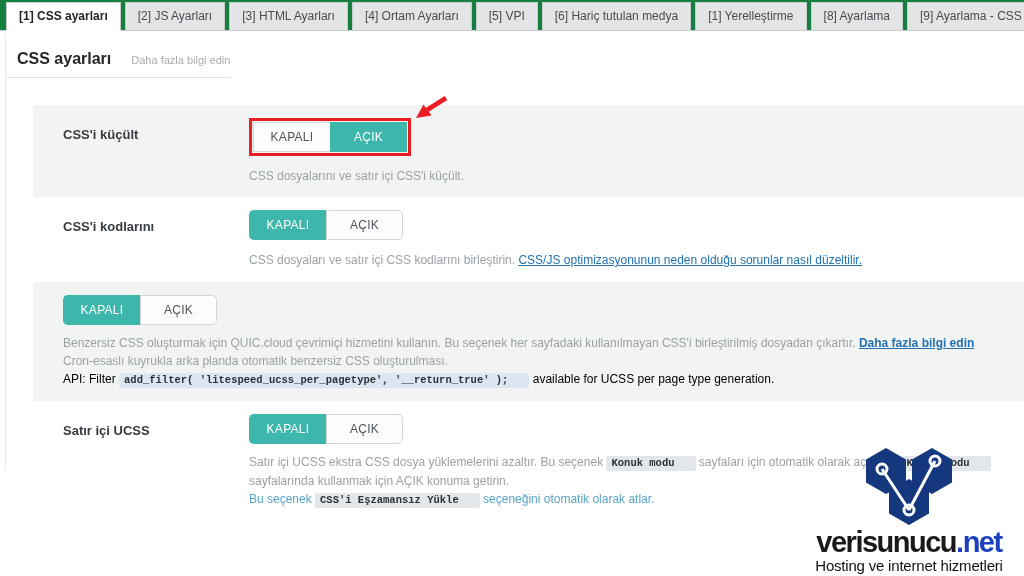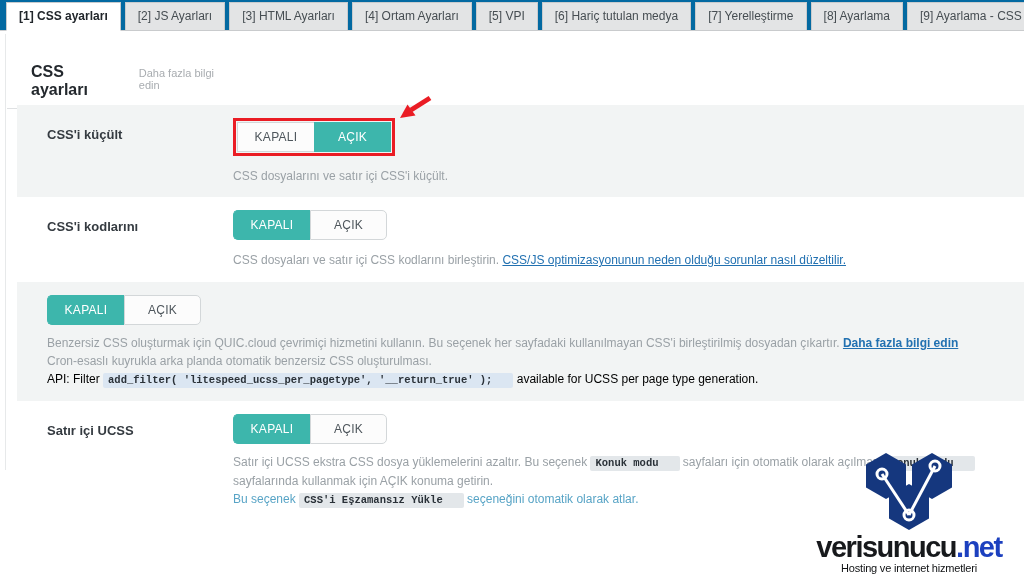--- a/index.html
+++ b/index.html
@@ -5,42 +5,42 @@
   * { box-sizing: border-box; }
   html,body { margin:0; padding:0; }
   body {
     width:1024px; height:576px; position:relative; overflow:hidden;
     background:#ffffff; font-family:"Liberation Sans", sans-serif;
     -webkit-font-smoothing:antialiased;
   }
   
   .tabs {
     display:flex; align-items:flex-end; padding:13px 0 0 6px;
-    border-bottom:1px solid #cbcdcf; height:31px; background:#0369a1;
+    border-bottom:1px solid #cbcdcf; height:31px; background:#15803d;
   }
   .tab {
     font-size:12px; padding:6px 12px 7px 12px; background:#e3e4e5;
     border:1px solid #c9cbcd; margin-right:4px; color:#464d52;
     white-space:nowrap; cursor:pointer; margin-bottom:-1px; line-height:14px;
   }
   .tab.active {
     background:#fff; font-weight:bold; color:#21262b; border-bottom-color:#fff;
   }
   
   .box-edge { position:absolute; left:5px; top:34px; height:436px; width:1px; background:#e7e9ea; }
   
   .title-row {
-    position:absolute; top:63px; left:7px; width:224px;
-    border-bottom:1px solid #dfe1e3; padding:0 0 9px 24px;
+    position:absolute; top:50px; left:7px; width:224px;
+    border-bottom:1px solid #dfe1e3; padding:0 0 9px 10px;
     display:flex; align-items:baseline;
   }
   .page-title { font-size:16px; font-weight:bold; color:#23282d; }
   .title-link { font-size:11px; color:#a8acb0; margin-left:20px; text-decoration:none; cursor:pointer; }
   
-  .rows { position:absolute; top:105px; left:17px; right:0; }
+  .rows { position:absolute; top:105px; left:33px; right:0; }
   .row { display:flex; padding:13px 12px 12px 30px; }
   .row.striped { background:#f2f4f4; }
   .row-label {
     width:186px; flex-shrink:0; font-size:13px; font-weight:bold;
     color:#353b41; padding-top:9px;
   }
   .row-content { flex:1; min-width:0; }
   .toggle { display:inline-flex; vertical-align:top; }
   .tbtn {
     width:77px; height:30px; line-height:28px; text-align:center; font-size:12px;
@@ -67,33 +67,33 @@
   .chip.blue { background:#dbe6f2; }
   .r1 { min-height:83px; }
   .r2 { min-height:85px; }
   .r3 { min-height:118px; }
   .r4 { min-height:95px; }
   
   .logo { position:absolute; right:4px; bottom:2px; width:222px; text-align:center; }
   .logo-icon svg { display:block; margin:0 auto 1px auto; }
   .logo-text { font-size:29px; font-weight:bold; letter-spacing:-1.5px; color:#17191c; line-height:30px; }
   .logo-text .tld { color:#1c40bf;margin-top:25px; }
-  .logo-tagline { font-size:11px; color:#0f1113; margin-top:0; letter-spacing:-0.2px; }
+  .logo-tagline { font-size:15px; color:#0f1113; margin-top:0; letter-spacing:-0.2px; }
 </style>
 </head>
 <body>
 
 <div class="tabs">
   <div class="tab active">[1] CSS ayarları</div>
   <div class="tab">[2] JS Ayarları</div>
   <div class="tab">[3] HTML Ayarları</div>
   <div class="tab">[4] Ortam Ayarları</div>
   <div class="tab">[5] VPI</div>
   <div class="tab">[6] Hariç tutulan medya</div>
-  <div class="tab">[7] Yerelleştirme</div>
+  <div class="tab">[1] Yerelleştirme</div>
   <div class="tab">[8] Ayarlama</div>
   <div class="tab">[9] Ayarlama - CSS</div>
 </div>
 
 <div class="box-edge"></div>
 
 <div class="title-row">
   <span class="page-title">CSS ayarları</span>
   <span class="title-link">Daha fazla bilgi edin</span>
 </div>

